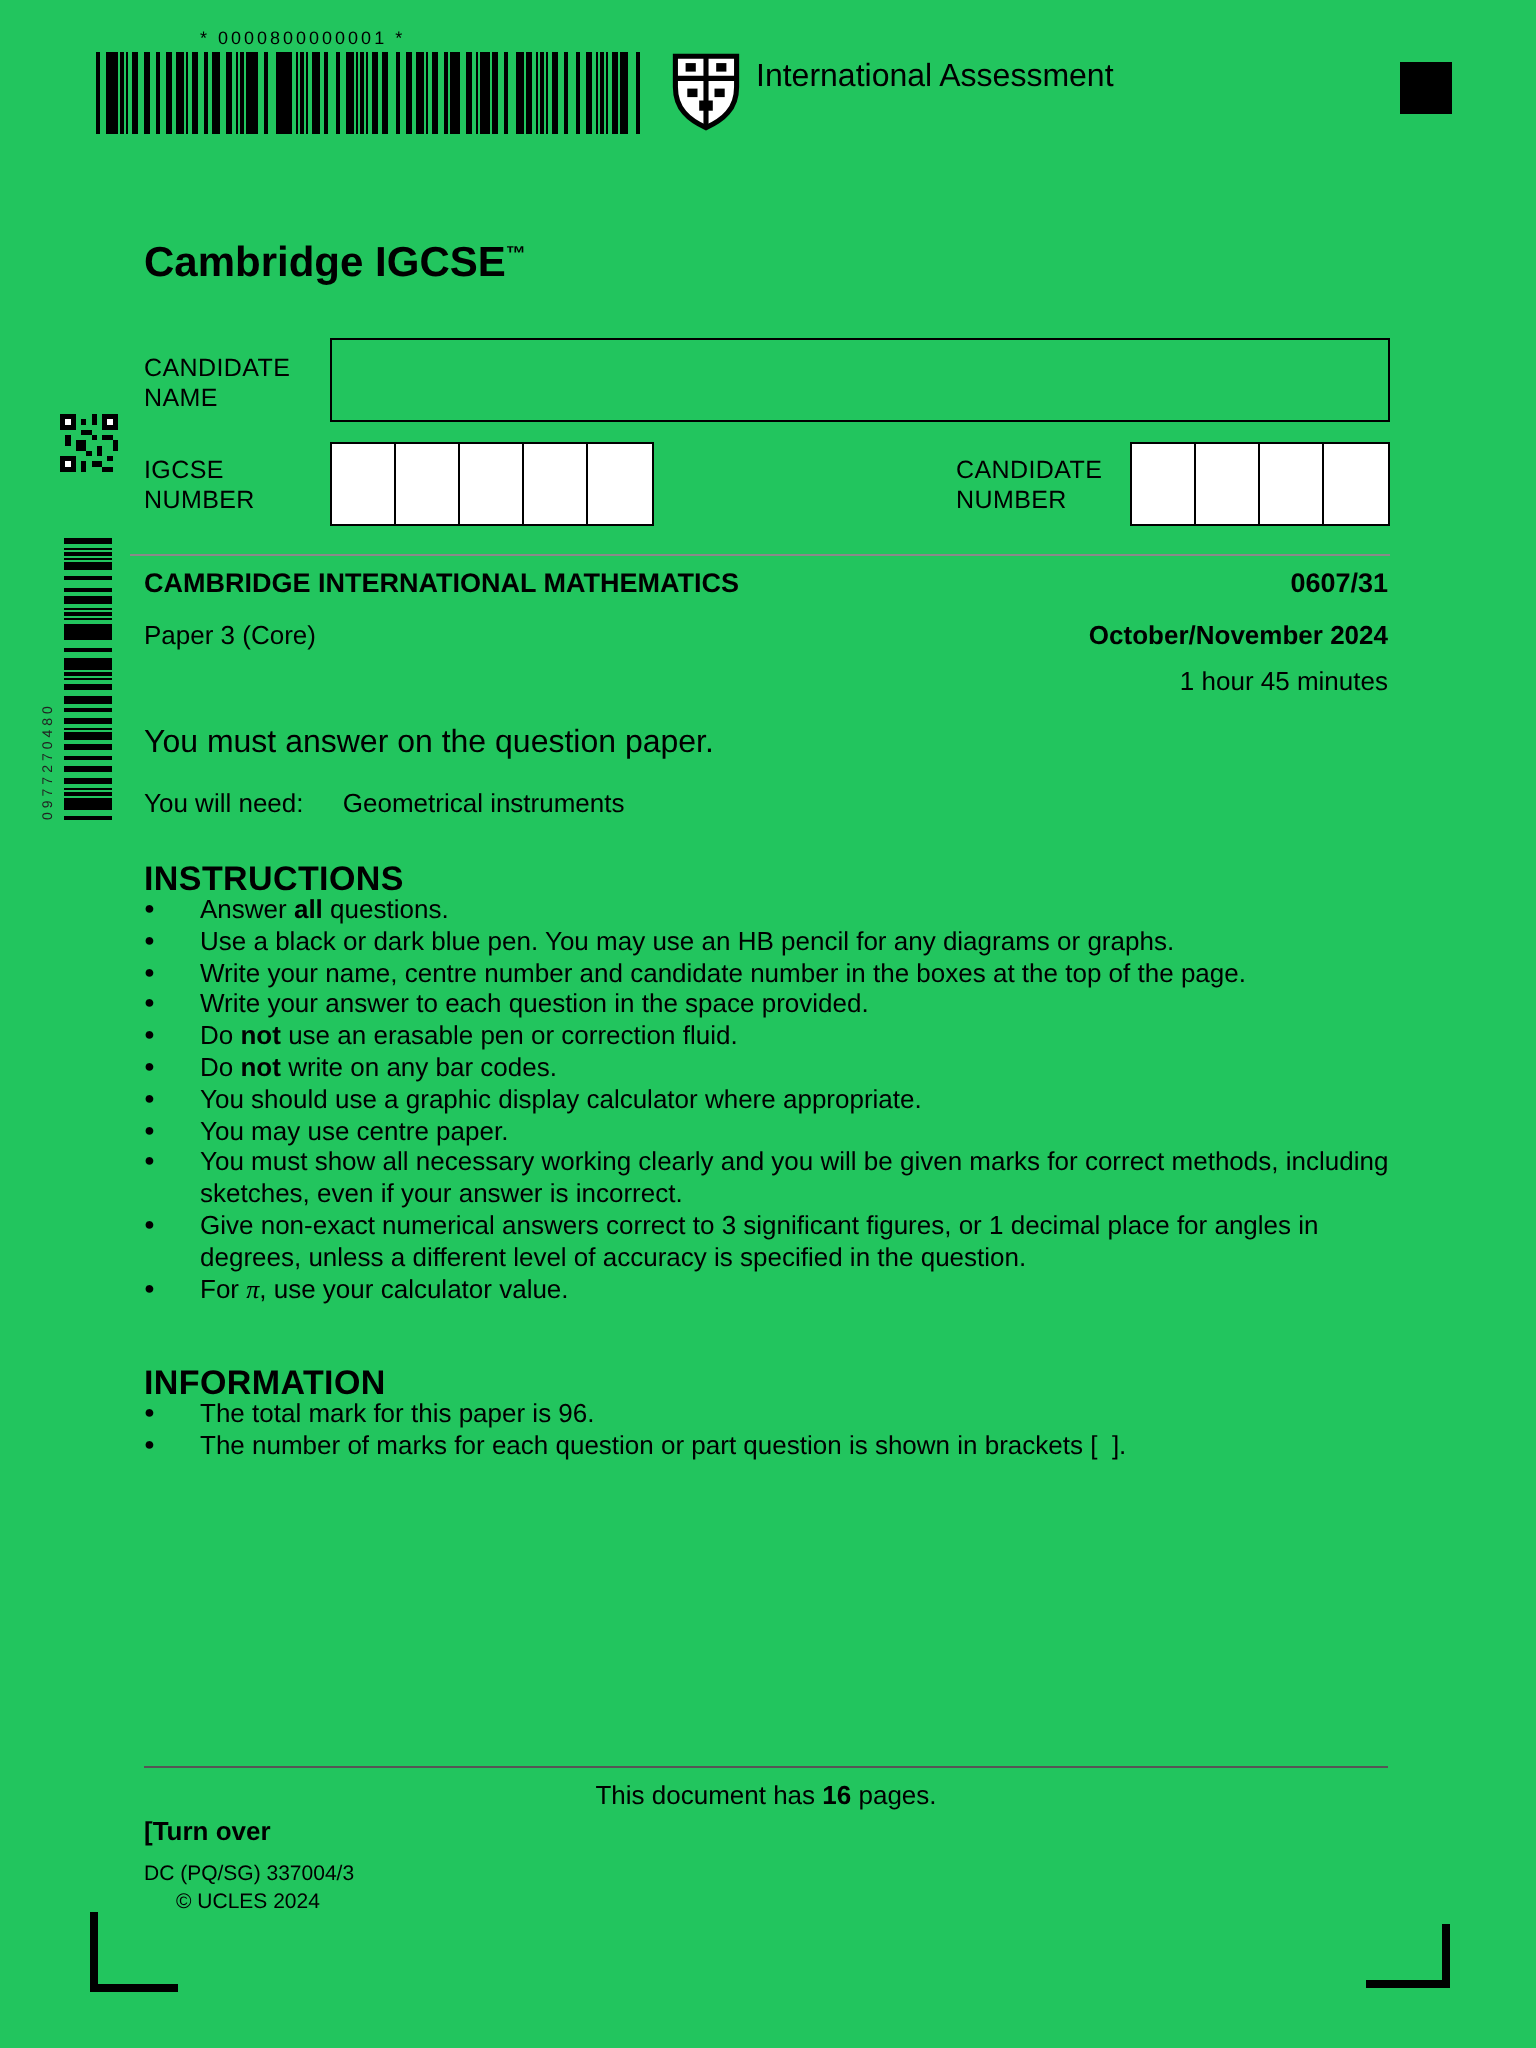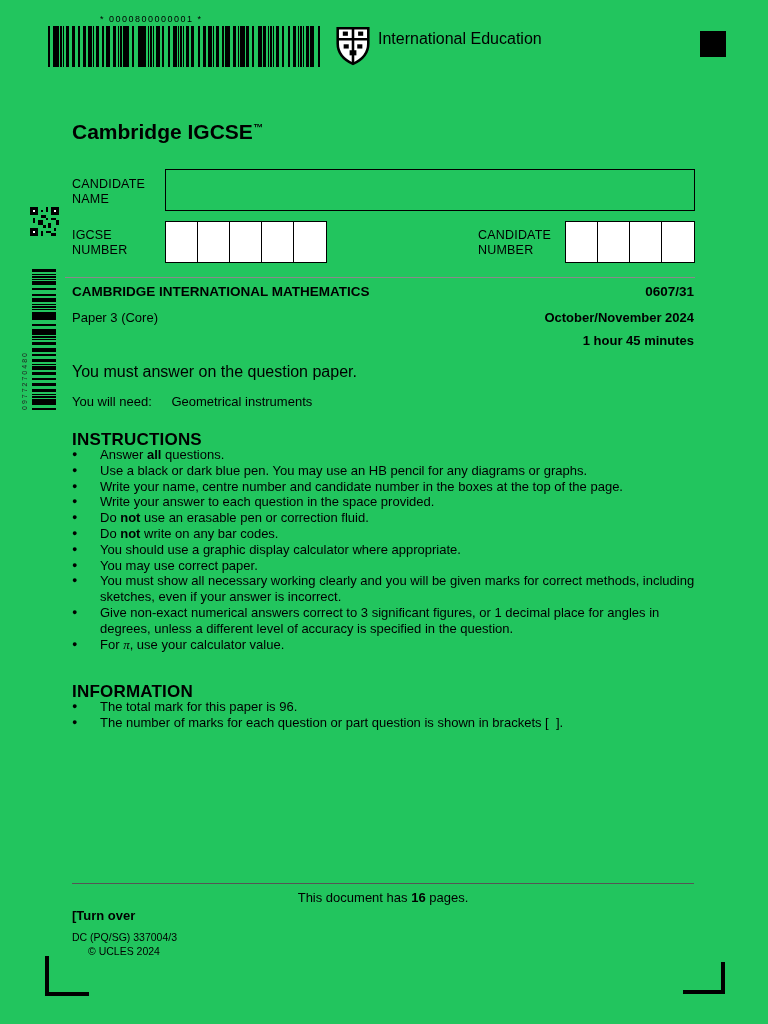--- a/index.html
+++ b/index.html
@@ -50,21 +50,21 @@
     writing-mode:vertical-rl; transform:rotate(180deg);
     font-size:7px; letter-spacing:2px; color:#222;
   }
 
   
   .rule-top{position:absolute; left:65px; top:277px; width:630px; height:1px; background:#8a8a8a;}
   .hrow{position:absolute; left:72px; width:622px; display:flex; justify-content:space-between;}
   .subject-row{top:284px; font-size:13.5px; font-weight:700;}
   .paper-row{top:310px; font-size:13px;}
   .paper-row .right{font-weight:700;}
-  .duration-row{top:333px; font-size:13px; font-weight:700; justify-content:flex-end;align-items:flex-end;}
+  .duration-row{top:333px; font-size:13px; font-weight:400; justify-content:flex-end;align-items:flex-end;}
   .answer-note{position:absolute; left:72px; top:363px; font-size:16px;}
   .need-row{position:absolute; left:72px; top:394px; font-size:13px;}
   .need-row .need-value{margin-left:16px;}
 
   
   .section-heading{position:absolute; left:72px; font-size:17px; font-weight:700; letter-spacing:0.2px;}
   .instructions-heading{top:430px;}
   .information-heading{top:682px;}
   .list{position:absolute; left:72px; width:624px; font-size:13px; line-height:15.8px;}
   .instructions-list{top:447px;}
@@ -95,21 +95,21 @@
     <svg width="34" height="40" viewBox="0 0 40 46">
       <path d="M2 2 H38 V20 C38 33 30 39.5 20 44 C10 39.5 2 33 2 20 Z" fill="#fff" stroke="#000" stroke-width="3"></path>
       <path d="M2 15 H38 M20 2 V44" stroke="#000" stroke-width="3" fill="none"></path>
       <rect x="8" y="6" width="6" height="5" fill="#000"></rect>
       <rect x="26" y="6" width="6" height="5" fill="#000"></rect>
       <rect x="9" y="21" width="6" height="5" fill="#000"></rect>
       <rect x="25" y="21" width="6" height="5" fill="#000"></rect>
       <rect x="16" y="28" width="8" height="6" fill="#000"></rect>
     </svg>
     <div class="brand-text">
-      <div class="brand-line2">International Education</div>
+      <div class="brand-line2">International Assessment</div>
     </div>
   </div>
   <div class="corner-square"></div>
 
   <h1 class="doc-title">
     <span>Cambridge IGCSE</span><sup>™</sup>
   </h1>
 
   <div class="field-label" style="left:72px; top:177px;">
     <div>CANDIDATE</div>
@@ -209,21 +209,21 @@
       <div class="bullet-row">
         <span class="bullet">●</span>
         <span class="bullet-text">Do <b>not</b> write on any bar codes.</span>
       </div>
       <div class="bullet-row">
         <span class="bullet">●</span>
         <span class="bullet-text">You should use a graphic display calculator where appropriate.</span>
       </div>
       <div class="bullet-row">
         <span class="bullet">●</span>
-        <span class="bullet-text">You may use correct paper.</span>
+        <span class="bullet-text">You may use centre paper.</span>
       </div>
       <div class="bullet-row">
         <span class="bullet">●</span>
         <span class="bullet-text">You must show all necessary working clearly and you will be given marks for correct methods, including sketches, even if your answer is incorrect.</span>
       </div>
       <div class="bullet-row">
         <span class="bullet">●</span>
         <span class="bullet-text">Give non-exact numerical answers correct to 3 significant figures, or 1 decimal place for angles in degrees, unless a different level of accuracy is specified in the question.</span>
       </div>
       <div class="bullet-row">

